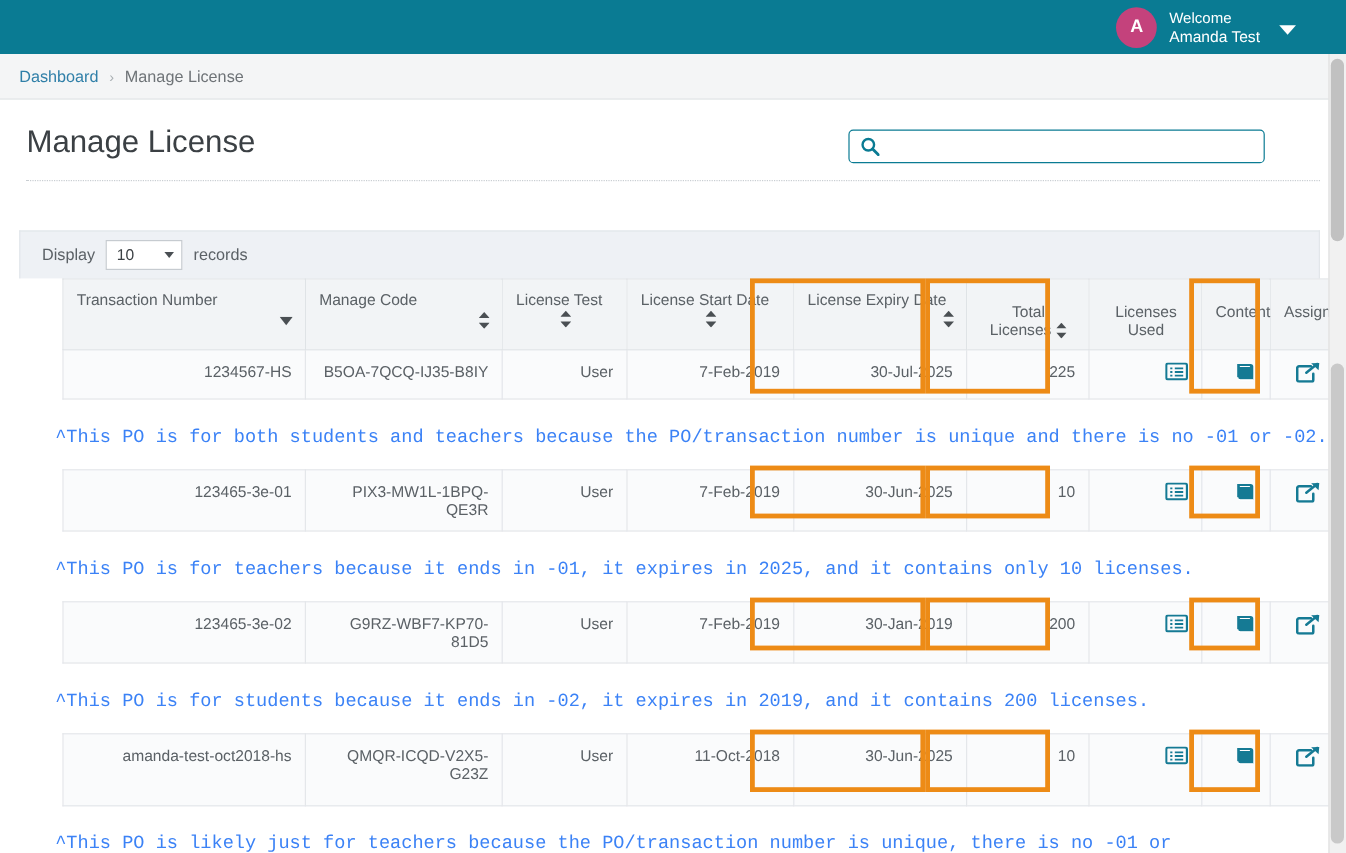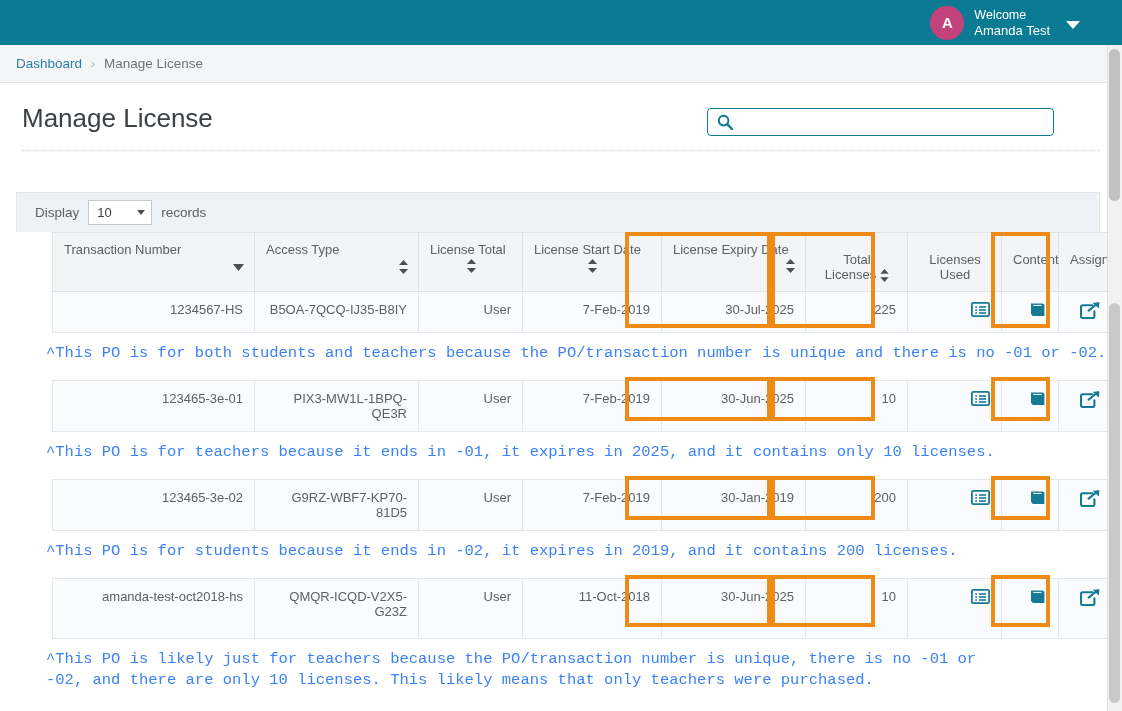--- a/index.html
+++ b/index.html
@@ -124,21 +124,21 @@
   }
 
   
   .annot {
     color:#3b82f6; font-size:15.5px; line-height:21px;
     font-family:Liberation Mono, monospace;
     padding:6px 0 0 46px;
   }
 
   
-  .blk { margin:0 22px 4px 16px; position:relative;padding-left:36px; }
+  .blk { margin:0 22px 15px 16px; position:relative;padding-left:36px; }
   .blk table.lic td { background:#fafbfc;text-align:right; }
 
   
   .scrollbar {
     position:absolute; right:0; top:45px; width:15px; bottom:0;
     background:#f1f1f1; border-left:1px solid #e0e0e0;
   }
   .scroll-thumb {
     position:absolute; right:2px; top:4px; width:11px; height:152px;
     background:#c1c1c1; border-radius:6px;
@@ -211,30 +211,30 @@
       <tr>
         <th class="tn sortable">
           <span class="hd">Transaction Number</span>
           <span class="sort-blk">
             <svg width="11" height="8" viewBox="0 0 11 8">
                 <polygon points="0,0 11,0 5.5,7" fill="#4a4f53"></polygon>
               </svg>
           </span>
         </th>
         <th class="sortable">
-          <span class="hd">Access Type</span>
+          <span class="hd">Manage Code</span>
           <span class="sort-blk">
             <svg width="9" height="14" viewBox="0 0 9 14">
                 <polygon points="4.5,0 9,5 0,5" fill="#4a4f53"></polygon>
                 <polygon points="4.5,14 0,9 9,9" fill="#4a4f53"></polygon>
               </svg>
           </span>
         </th>
         <th class="sortable">
-          <span class="hd">License Total</span>
+          <span class="hd">License Test</span>
           <span style="display:block;text-align:center;margin-top:2px">
             <svg width="9" height="14" viewBox="0 0 9 14">
                 <polygon points="4.5,0 9,5 0,5" fill="#4a4f53"></polygon>
                 <polygon points="4.5,14 0,9 9,9" fill="#4a4f53"></polygon>
               </svg>
           </span>
         </th>
         <th class="sortable">
           <span class="hd">License Start Date</span>
           <span style="display:block;text-align:center;margin-top:2px">

